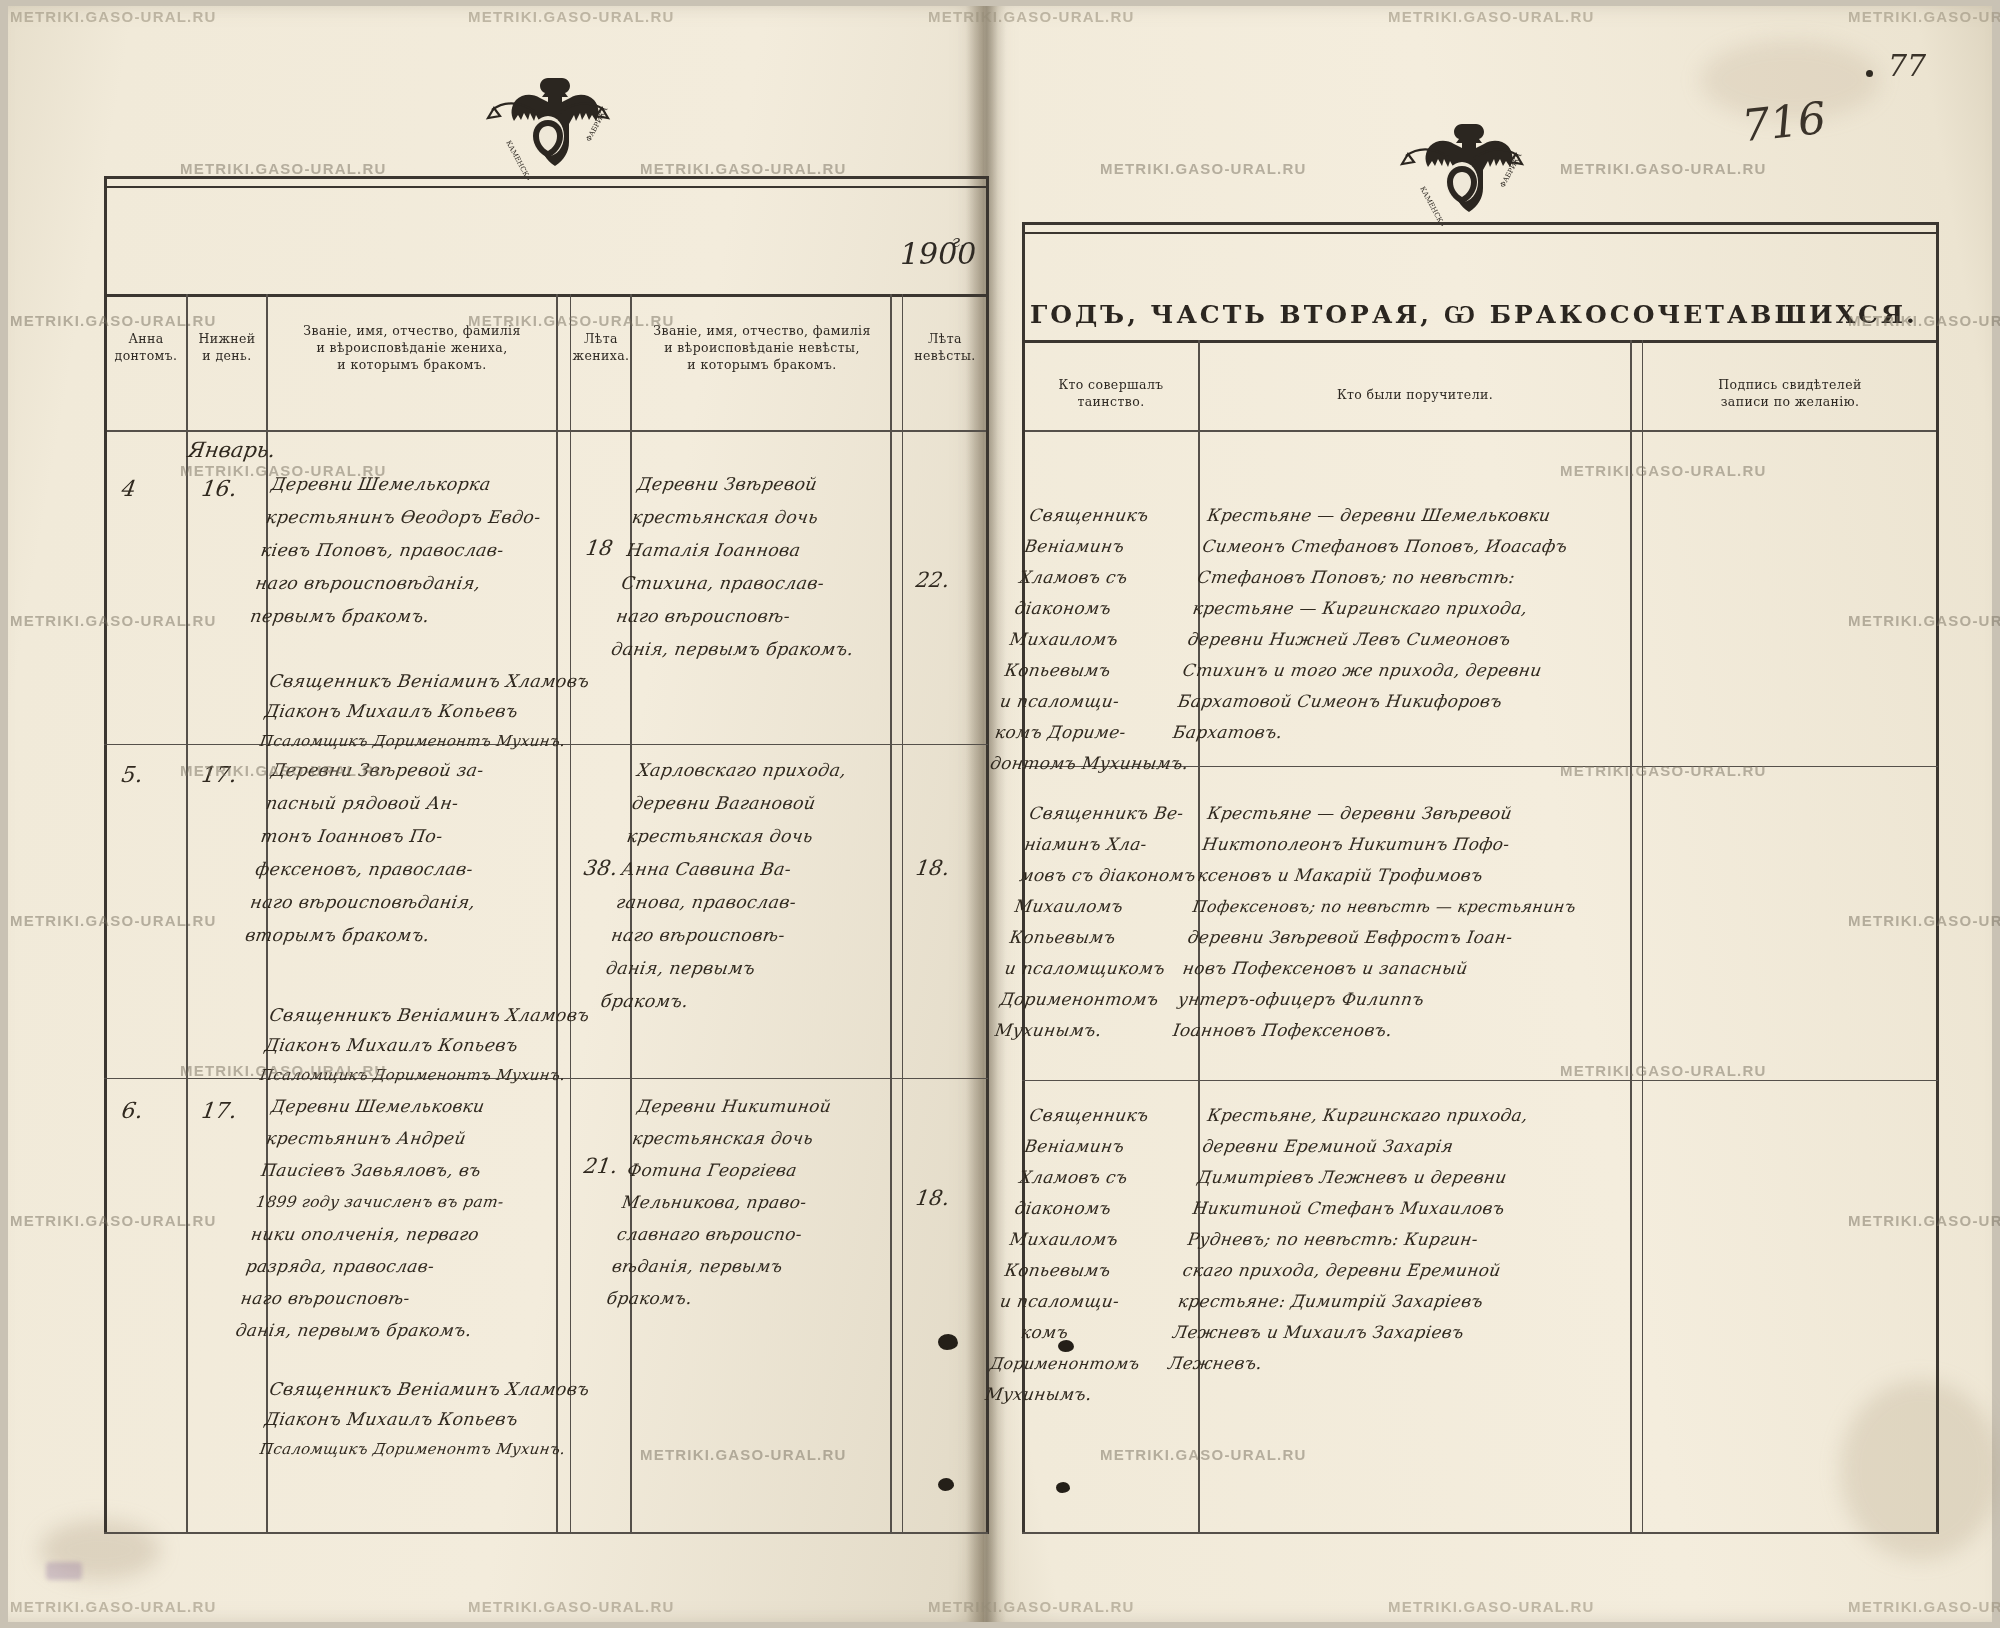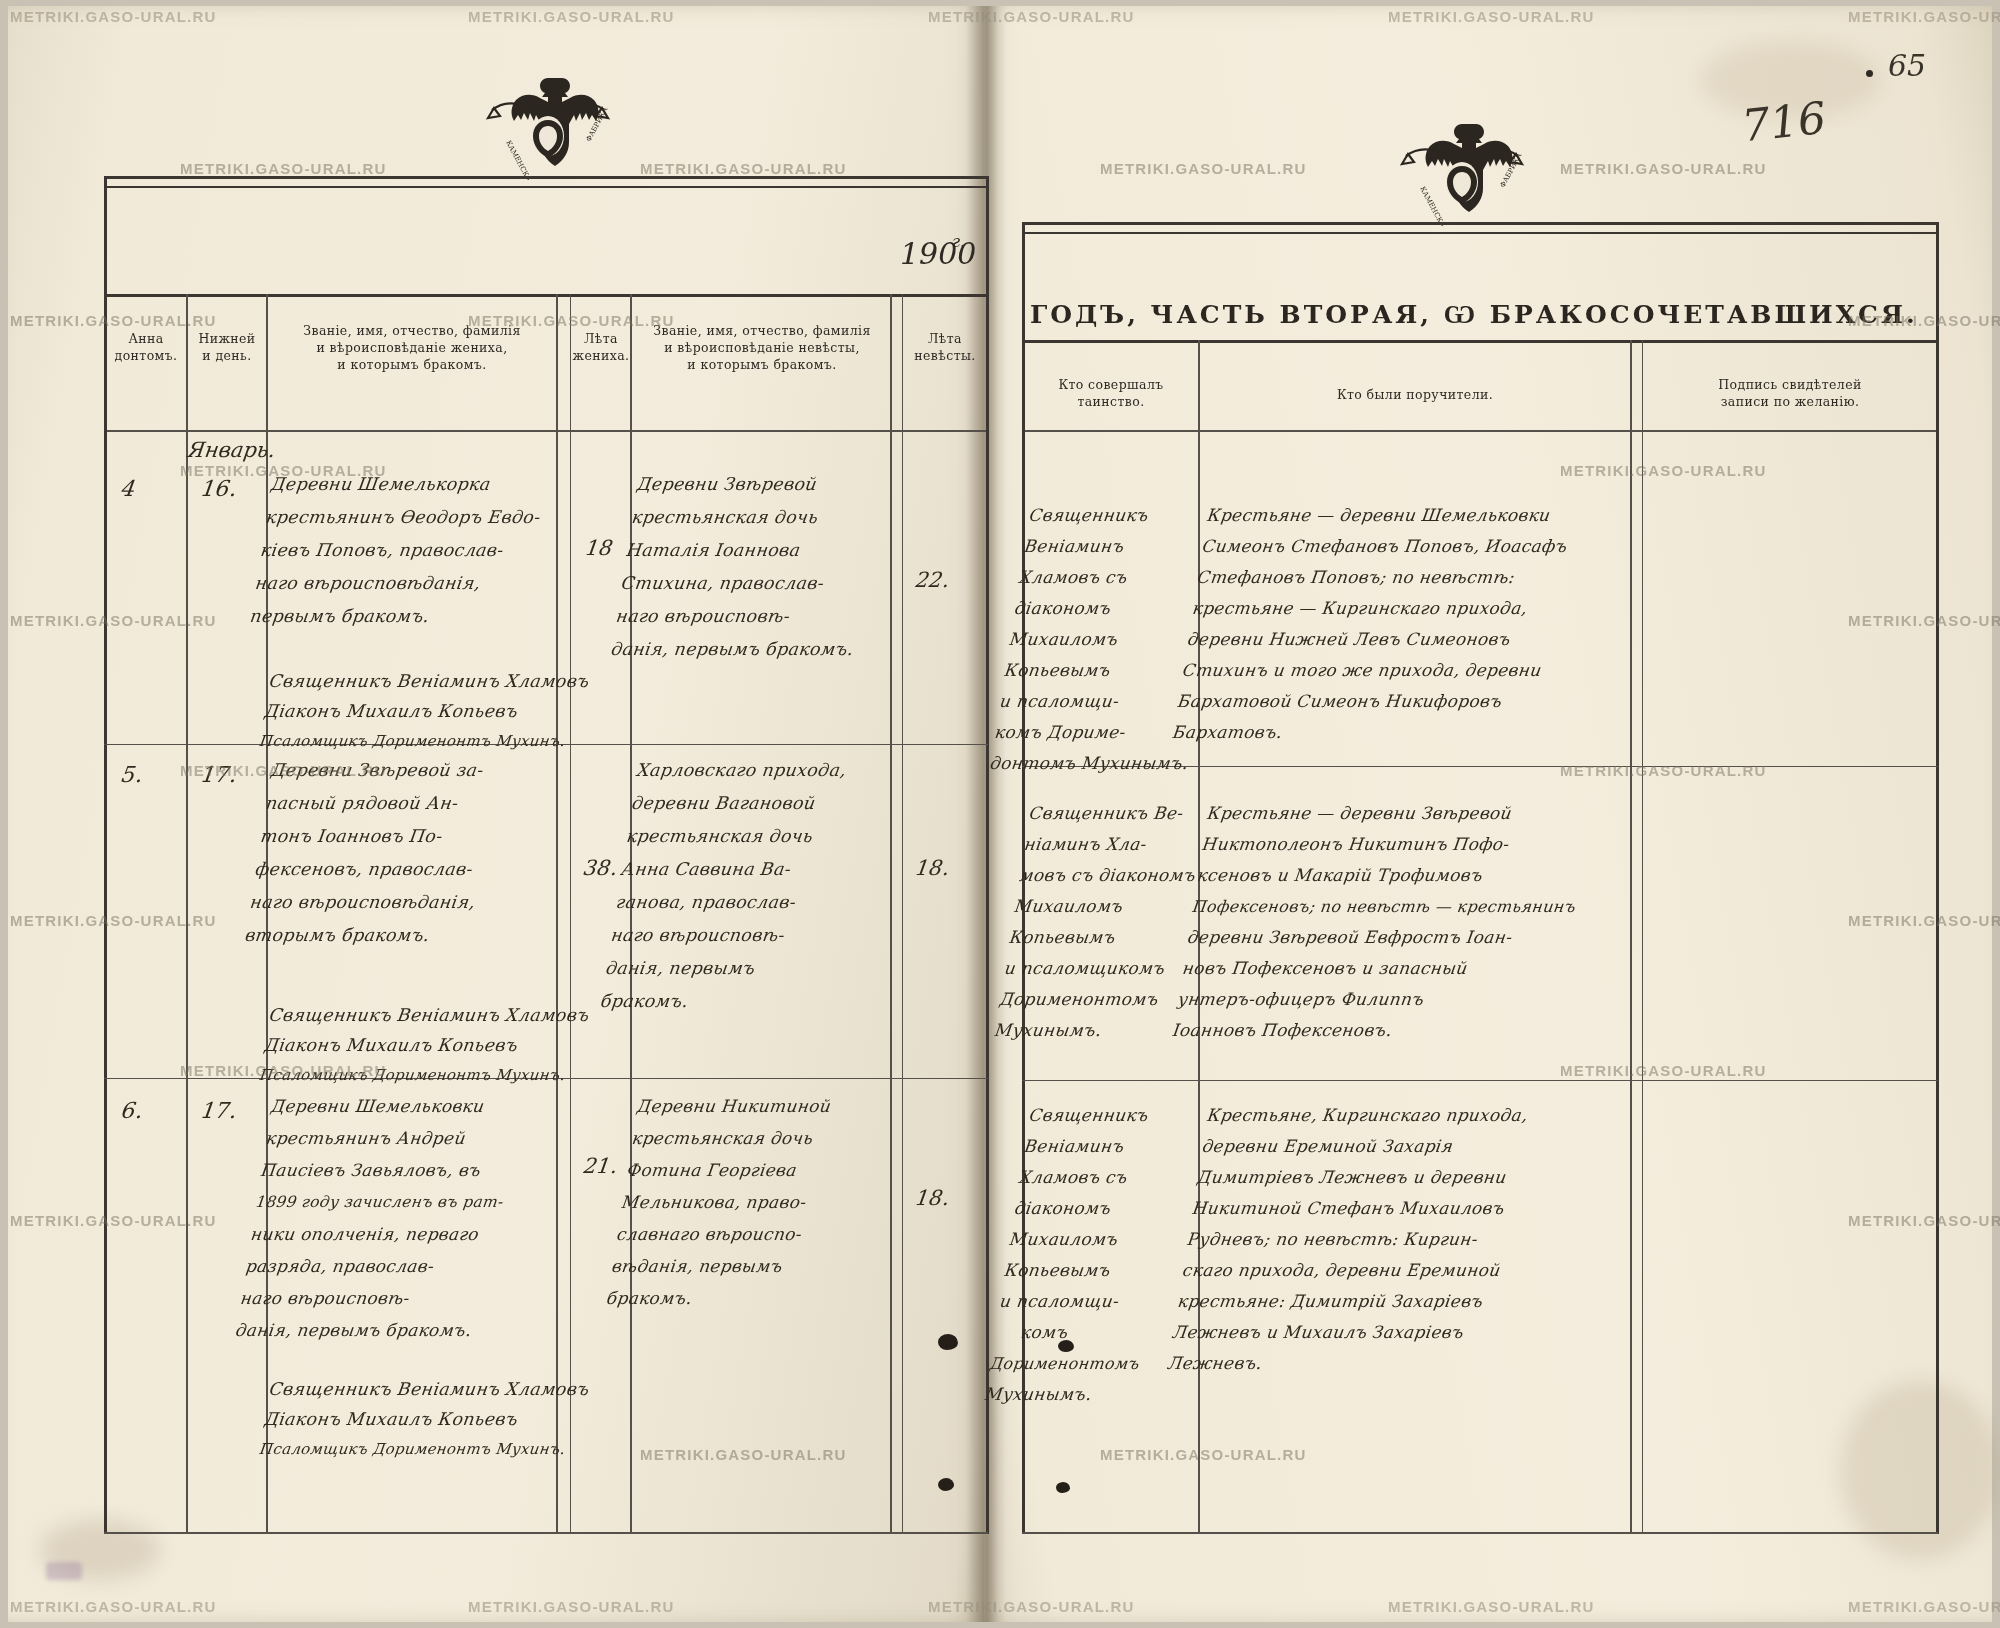--- a/index.html
+++ b/index.html
@@ -215,21 +215,21 @@
   <div class="vline" style="left:1630px;top:340px;width:2px;height:1194px;"></div>
   <div class="vline" style="left:1642px;top:340px;width:1px;height:1194px;"></div>
 
   <div class="hline" style="left:1022px;top:766px;width:916px;height:1px;"></div>
   <div class="hline" style="left:1022px;top:1080px;width:916px;height:1px;"></div>
 
   <div class="hand" style="left:900px;top:236px;font-size:30px;">1900</div>
   <div class="hand" style="left:952px;top:232px;font-size:16px;">г.</div>
   <div class="printed titleline" style="left:1030px;top:300px;font-size:25px;letter-spacing:3px;">ГОДЪ, ЧАСТЬ ВТОРАЯ, Ѡ БРАКОСОЧЕТАВШИХСЯ.</div>
 
-  <div class="pagenum" style="left:1888px;top:48px;font-size:30px;">65</div>
+  <div class="pagenum" style="left:1888px;top:48px;font-size:30px;">77</div>
   <div class="pagenum" style="left:1742px;top:96px;font-size:44px;transform:rotate(-6deg);">716</div>
   <div style="position:absolute;left:1866px;top:70px;width:7px;height:7px;background:#2f2a22;border-radius:50%;"></div>
 
   <div class="colhead" style="left:108px;top:330px;width:76px;">
     <div>Анна</div>
     <div>донтомъ.</div>
   </div>
   <div class="colhead" style="left:190px;top:330px;width:74px;">
     <div>Нижней</div>
     <div>и день.</div>

